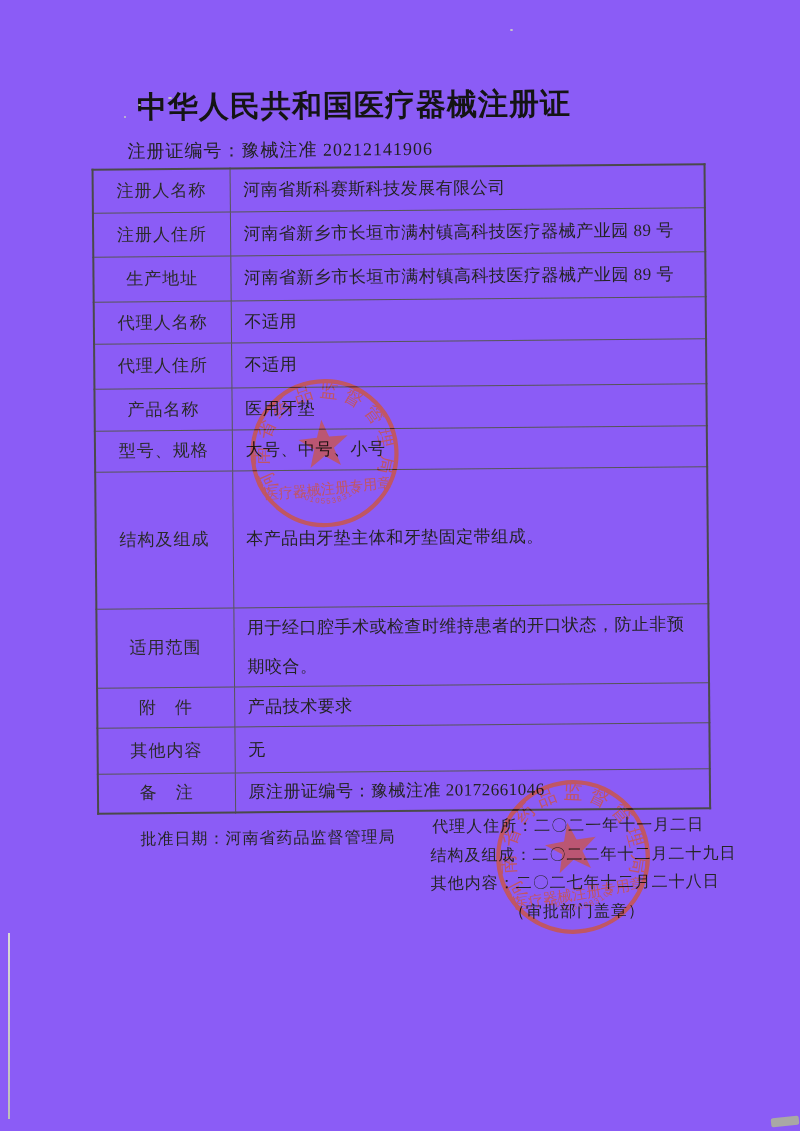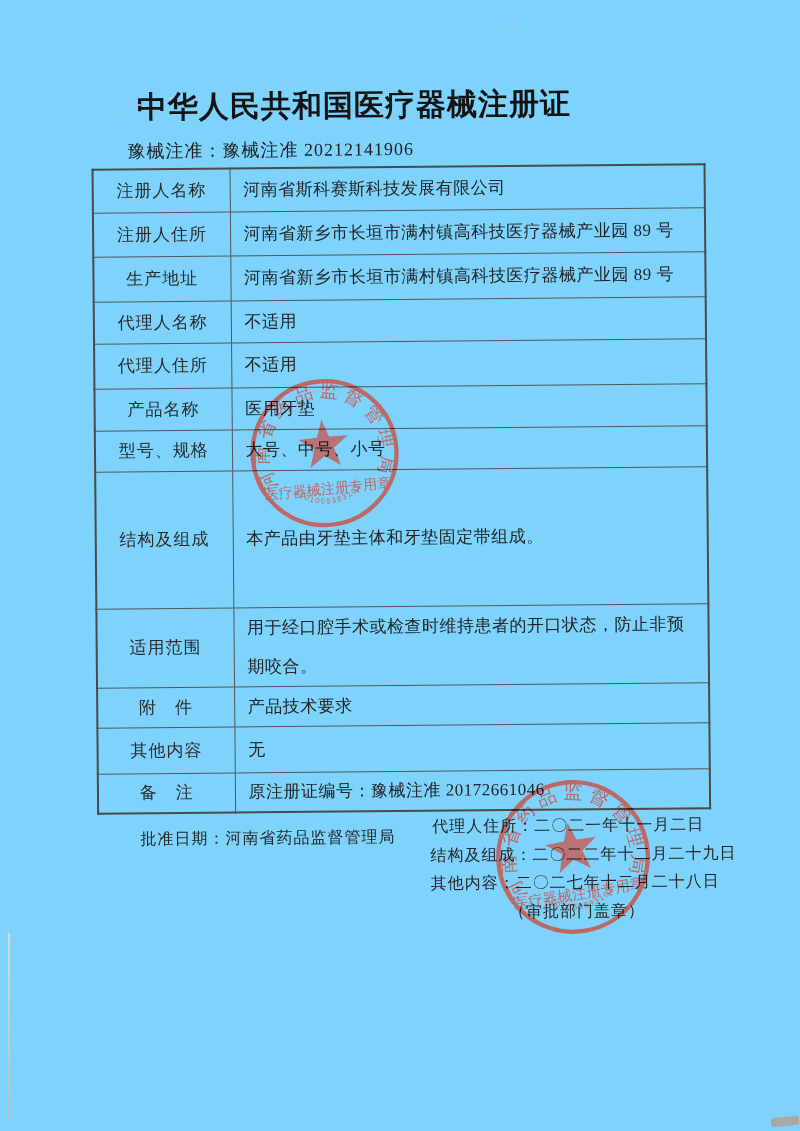--- a/index.html
+++ b/index.html
@@ -1,20 +1,20 @@
 <!DOCTYPE html>
 <html><head>
 <meta charset="utf-8">
 <style>
   * { margin:0; padding:0; box-sizing:border-box; }
   html,body { width:800px; height:1131px; }
   body { background:#e8e7e4; font-family:"Liberation Serif", serif; }
   .page {
     position:relative; width:800px; height:1131px; overflow:hidden;
-    background:#7dd3fc; color:#262626;
+    background:#8b5cf6; color:#262626;
   }
   .content { position:absolute; inset:0; transform:rotate(-0.5deg); transform-origin:50% 50%; }
 
   .title {
     position:absolute; top:85px; left:0; width:716px; text-align:center;
     font-family:"Liberation Sans", sans-serif; font-weight:bold;
     font-size:30px; letter-spacing:1px; color:#141414;
   }
   .cert-line { position:absolute; top:137px; left:131px; font-size:18px; letter-spacing:1px; color:#222; }
 
@@ -54,21 +54,21 @@
   .sp4 { left:510px; top:29px;  width:3px; height:2px; }
 </style>
 </head>
 <body>
 
 <div class="page">
   <div class="content">
 
     <h1 class="title">中华人民共和国医疗器械注册证</h1>
 
-    <div class="cert-line"><span>豫械注准：</span><span>豫械注准 20212141906</span></div>
+    <div class="cert-line"><span>注册证编号：</span><span>豫械注准 20212141906</span></div>
 
     <table class="reg-table">
       <tbody>
           <tr class="r1">
         <td class="lbl">注册人名称</td>
         <td class="val">河南省斯科赛斯科技发展有限公司</td>
       </tr>
       <tr class="r2">
         <td class="lbl">注册人住所</td>
         <td class="val">河南省新乡市长垣市满村镇高科技医疗器械产业园 89 号</td>

